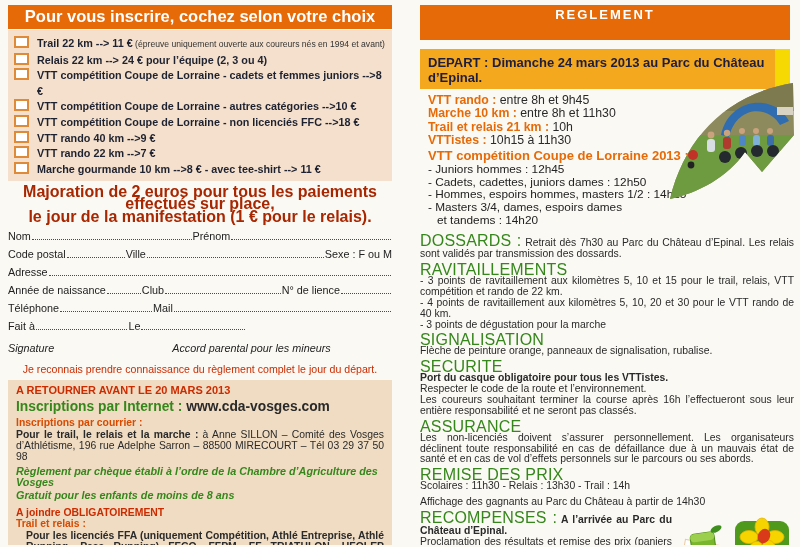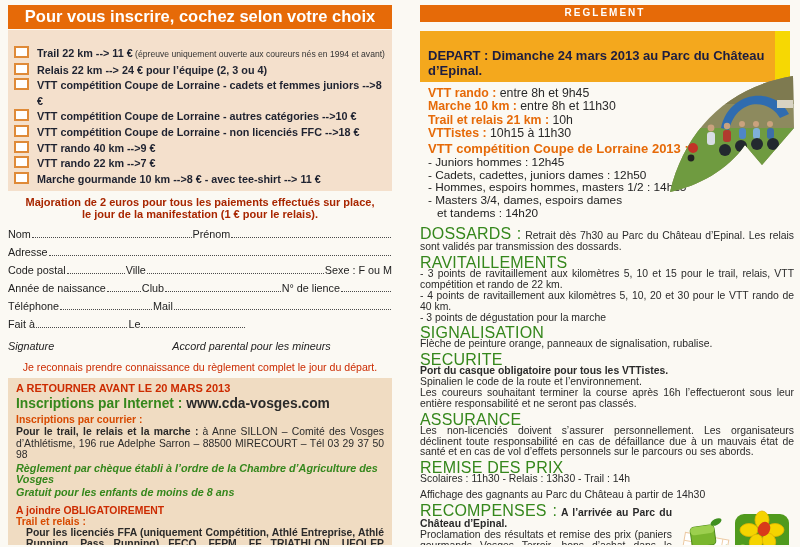--- a/index.html
+++ b/index.html
@@ -9,30 +9,30 @@
   *{margin:0;padding:0;box-sizing:border-box;}
   html,body{width:800px;height:547px;}
   body{font-family:"Liberation Sans",sans-serif;background:#fbf9f3;color:var(--ink);position:relative;overflow:hidden;}
   .col{position:absolute;top:5px;overflow:hidden;}
   .left{left:8px;width:384px;height:540px;}
   .right{left:420px;width:377px;height:540px;}
 
   
   .hbar{background:var(--orange);color:#fff;font-weight:bold;text-align:center;}
   .left .hbar{font-size:16.5px;padding:2px 0 3px;}
-  .right .hbar{font-size:10px;letter-spacing:2px;padding:2px 0 4px;width:370px;}
-
-  
-  .options{background:var(--tan);padding:15px 2px 4px 4px;margin-top:1px;}
+  .right .hbar{font-size:13px;letter-spacing:2px;padding:2px 0 18px;width:370px;}
+
+  
+  .options{background:var(--tan);padding:5px 2px 4px 4px;margin-top:1px;}
   .opt{display:flex;align-items:flex-start;line-height:14.2px;margin-bottom:0.5px;}
   .cb{flex:0 0 15px;height:12px;background:#fff;border:2px solid #df8a38;margin:1px 8px 0 2px;}
   .opt b{font-size:10.8px;color:#1e2230;}
   .opt .note{font-size:8.6px;font-weight:normal;color:#333;}
 
-  .majoration{color:var(--darkred);font-weight:bold;font-size:11px;text-align:center;margin-top:5px;line-height:12.5px;}
+  .majoration{color:var(--darkred);font-weight:bold;font-size:16px;text-align:center;margin-top:5px;line-height:12.5px;}
 
   
   .form{margin-top:7px;font-size:10.8px;color:#222;}
   .frow{display:flex;align-items:flex-start;height:18px;}
   .frow span.lb{white-space:nowrap;}
   .dots{border-bottom:1.4px dotted #4a4a4a;height:10px;margin:0 1px;}
   .g1{flex:1;}
   .wfix110{width:104px;} .wfix120{width:118px;}
   .sig{font-style:italic;margin-top:4px;display:flex;}
   .sig .accord{margin-left:118px;}
@@ -46,21 +46,21 @@
   .inet .gl{color:var(--green);}
   .courrier{color:#d84a00;font-weight:bold;margin-bottom:1px;}
   .contact{margin-bottom:3px;text-align:justify;}
   .greenit{color:var(--green);font-weight:bold;font-style:italic;font-size:10.8px;margin-top:2px;}
   .joindre{color:var(--red);font-weight:bold;margin-top:6px;}
   .subhead-red{color:#d84a00;font-weight:bold;}
   .just{text-align:justify;}
   .ind{padding-left:10px;}
 
   
-  .depart{margin-top:9px;background:linear-gradient(to right,var(--banner) 0 96%,#f6d803 96%);color:var(--navy);font-weight:bold;font-size:13px;padding:17px 0 4px 8px;width:370px;}
+  .depart{margin-top:9px;background:linear-gradient(to right,var(--banner) 0 96%,#f6d803 96%);color:var(--navy);font-weight:bold;font-size:13px;padding:6px 0 4px 8px;width:370px;}
   .sched{position:relative;margin-top:5px;padding-left:8px;}
   .sline{font-size:12.3px;line-height:13.4px;}
   .sline .ol{color:var(--orange);font-weight:bold;}
   .scomp{font-size:13px;line-height:15px;color:var(--orange);font-weight:bold;}
   .ssub{font-size:11.8px;line-height:12.9px;color:#222;}
   .ssub.ind2{padding-left:9px;}
   .photo{position:absolute;top:-17px;right:0;width:132px;height:142px;}
 
   .sections{margin-top:9px;font-size:10.4px;line-height:10.9px;width:374px;}
   .sec{margin-bottom:5px;text-align:justify;}
@@ -118,29 +118,29 @@
   </div>
 
   <div class="form">
     <div class="frow">
       <span class="lb">Nom</span>
         <span class="dots g1"></span>
       <span class="lb">Prénom</span>
         <span class="dots g1"></span>
     </div>
     <div class="frow">
-      <span class="lb">Adresse</span>
-        <span class="dots g1"></span>
-    </div>
-    <div class="frow">
       <span class="lb">Code postal</span>
         <span class="dots" style="width:58px"></span>
       <span class="lb">Ville</span>
         <span class="dots g1"></span>
       <span class="lb">Sexe : F ou M</span>
+    </div>
+    <div class="frow">
+      <span class="lb">Adresse</span>
+        <span class="dots g1"></span>
     </div>
     <div class="frow">
       <span class="lb">Année de naissance</span>
         <span class="dots" style="width:34px"></span>
       <span class="lb">Club</span>
         <span class="dots g1"></span>
       <span class="lb">N° de lience</span>
         <span class="dots" style="width:50px"></span>
     </div>
     <div class="frow">
@@ -242,21 +242,21 @@
       <div>- 4 points de ravitaillement aux kilomètres 5, 10, 20 et 30 pour le VTT rando de 40 km.</div>
       <div>- 3 points de dégustation pour la marche</div>
     </div>
     <div class="sec">
       <div class="gh">SIGNALISATION</div>
       <div>Flèche de peinture orange, panneaux de signalisation, rubalise.</div>
     </div>
     <div class="sec">
       <div class="gh">SECURITE</div>
       <div class="bold">Port du casque obligatoire pour tous les VTTistes.</div>
-      <div>Spinalien le code de la route et l’environnement.</div>
+      <div>Respecter le code de la route et l’environnement.</div>
       <div>Les coureurs souhaitant terminer la course après 16h l’effectueront sous leur entière responsabilité et ne seront pas classés.</div>
     </div>
     <div class="sec">
       <div class="gh">ASSURANCE</div>
       <div>Les non-licenciés doivent s’assurer personnellement. Les organisateurs déclinent toute responsabilité en cas de défaillance due à un mauvais état de santé et en cas de vol d’effets personnels sur le parcours ou ses abords.</div>
     </div>
     <div class="sec">
       <div class="gh">REMISE DES PRIX</div>
       <div>Scolaires : 11h30 - Relais : 13h30 - Trail : 14h</div>
     </div>

